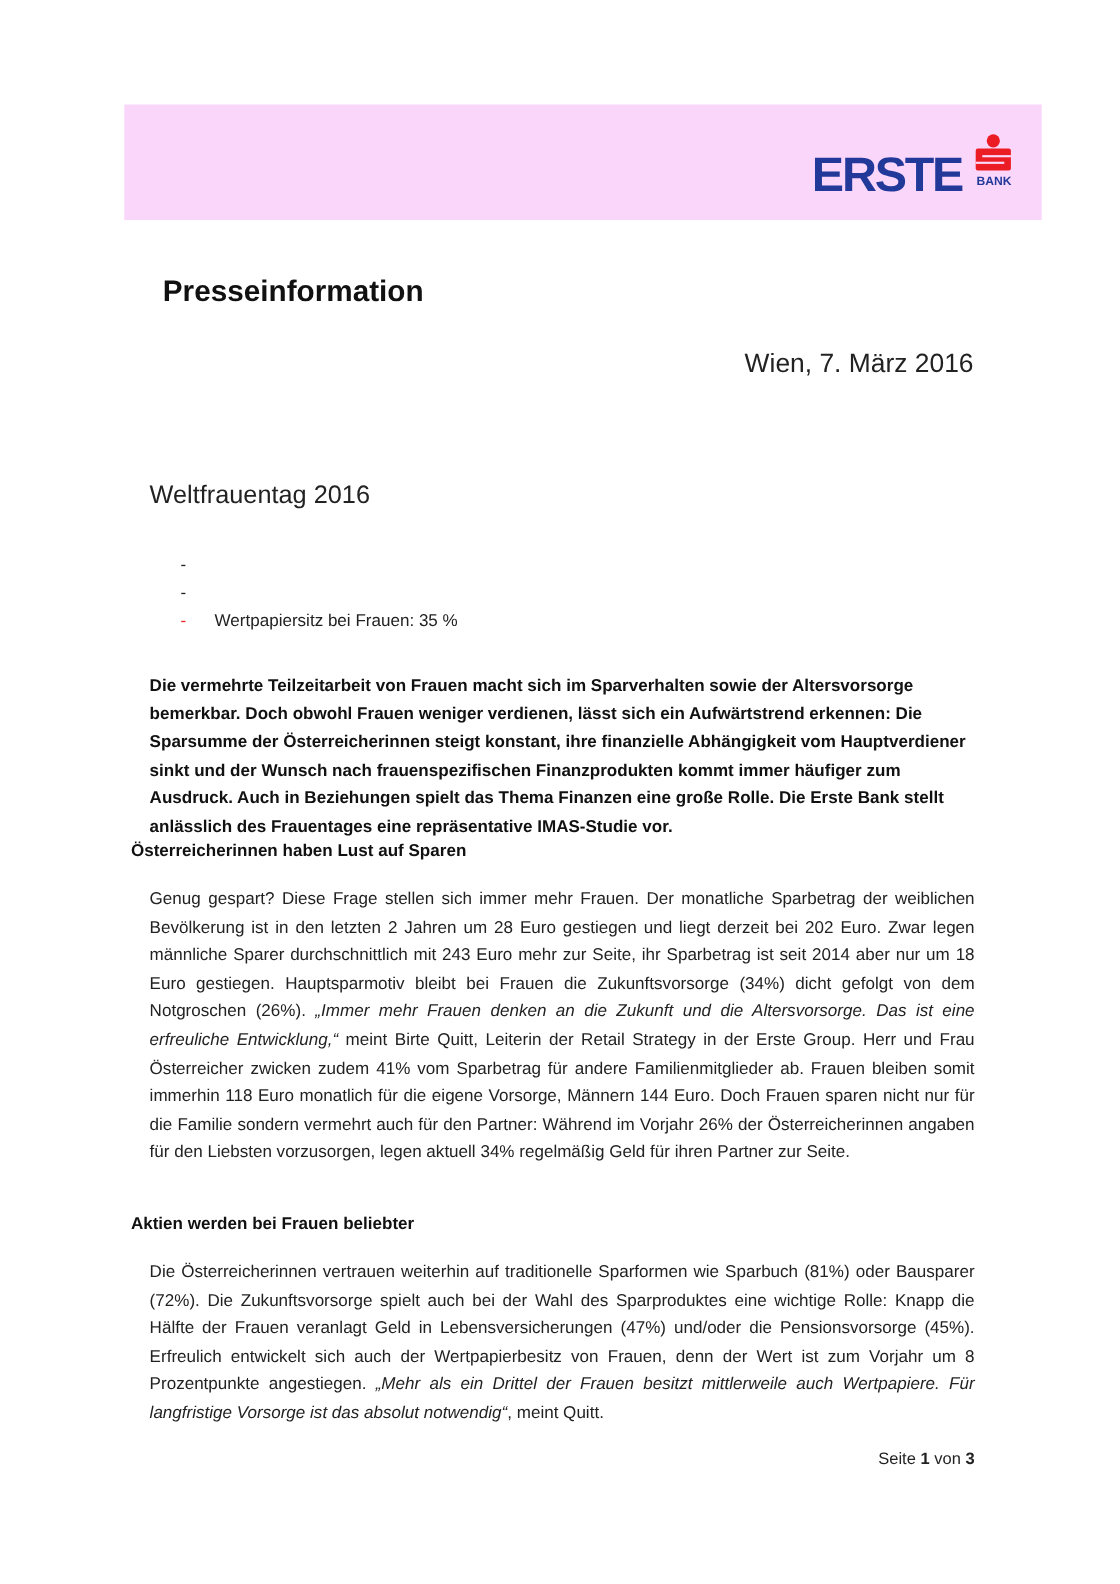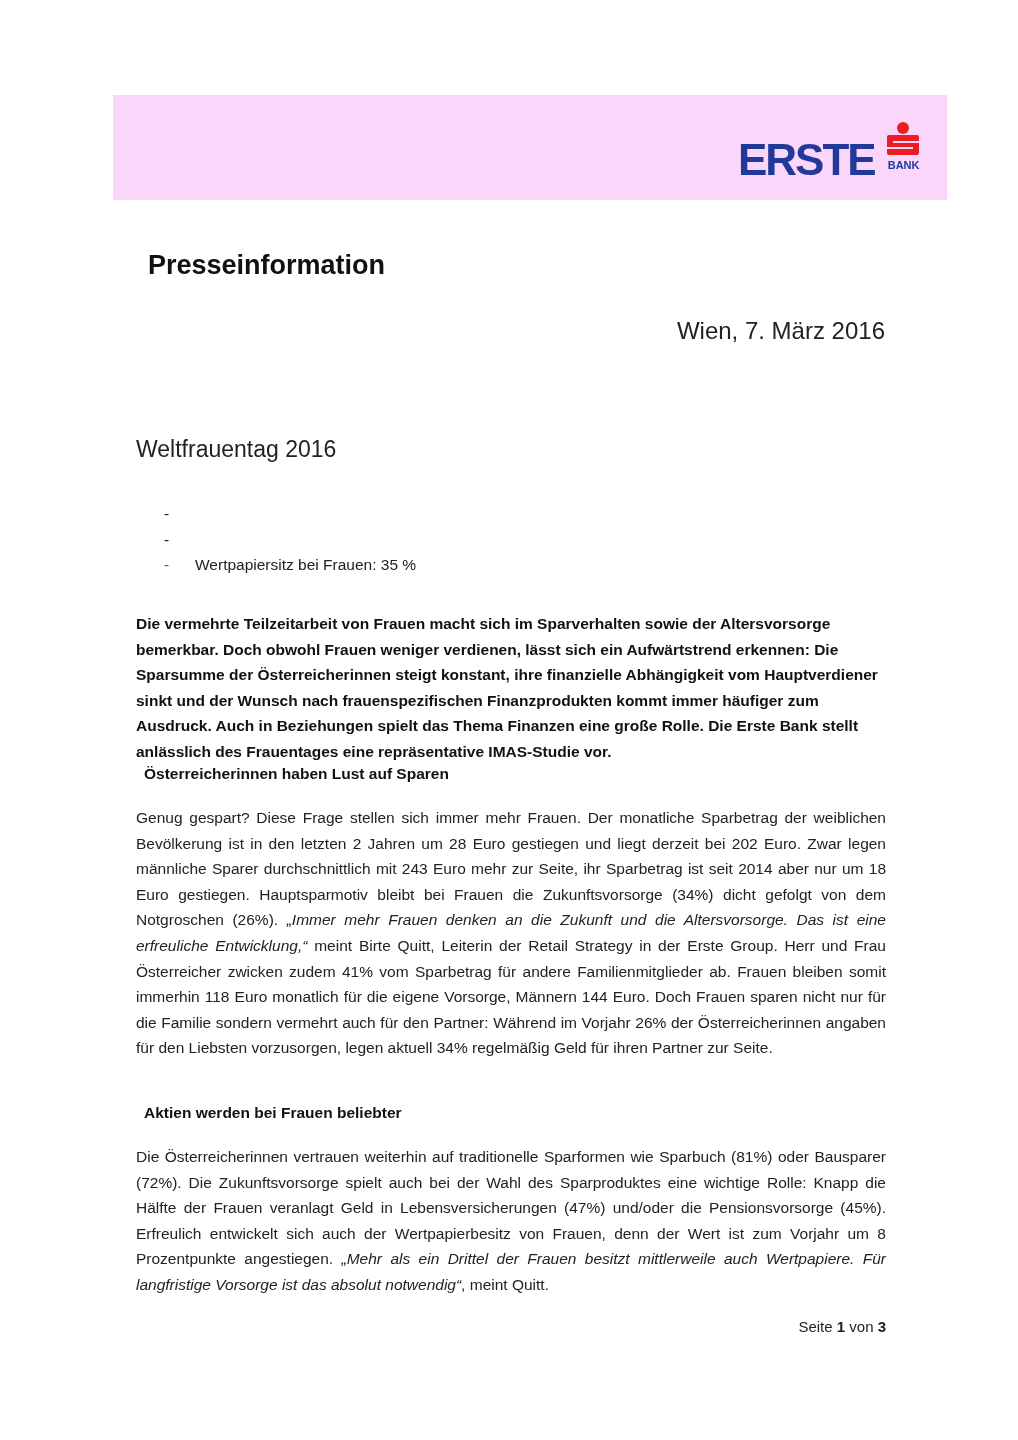--- a/index.html
+++ b/index.html
@@ -53,21 +53,21 @@
     }
     .bullets li { display: flex; }
     .bullets .dash { width: 59px; padding-left: 28px; box-sizing: border-box; }
     .bullets .dash.red { color: #e8262a; }
 
     .lead {
       position: absolute; left: 136px; top: 611px; width: 748px; font-size: 15.5px; font-weight: bold;
       line-height: 25.6px; color: #111; margin: 0;
     }
     .subhead {
-      position: absolute; left: 144px; font-size: 15.5px; font-weight: bold; color: #111; margin: 0;
+      position: absolute; left: 119px; font-size: 15.5px; font-weight: bold; color: #111; margin: 0;
     }
     .para {
       position: absolute; left: 136px; width: 750px; font-size: 15.5px; line-height: 25.6px;
       text-align: justify; color: #222; margin: 0;
     }
     .para em { font-style: italic; }
     .footer {
       position: absolute; right: 132px; top: 1318px; font-size: 15px; color: #222;
     }
     .footer b { font-weight: bold; }

